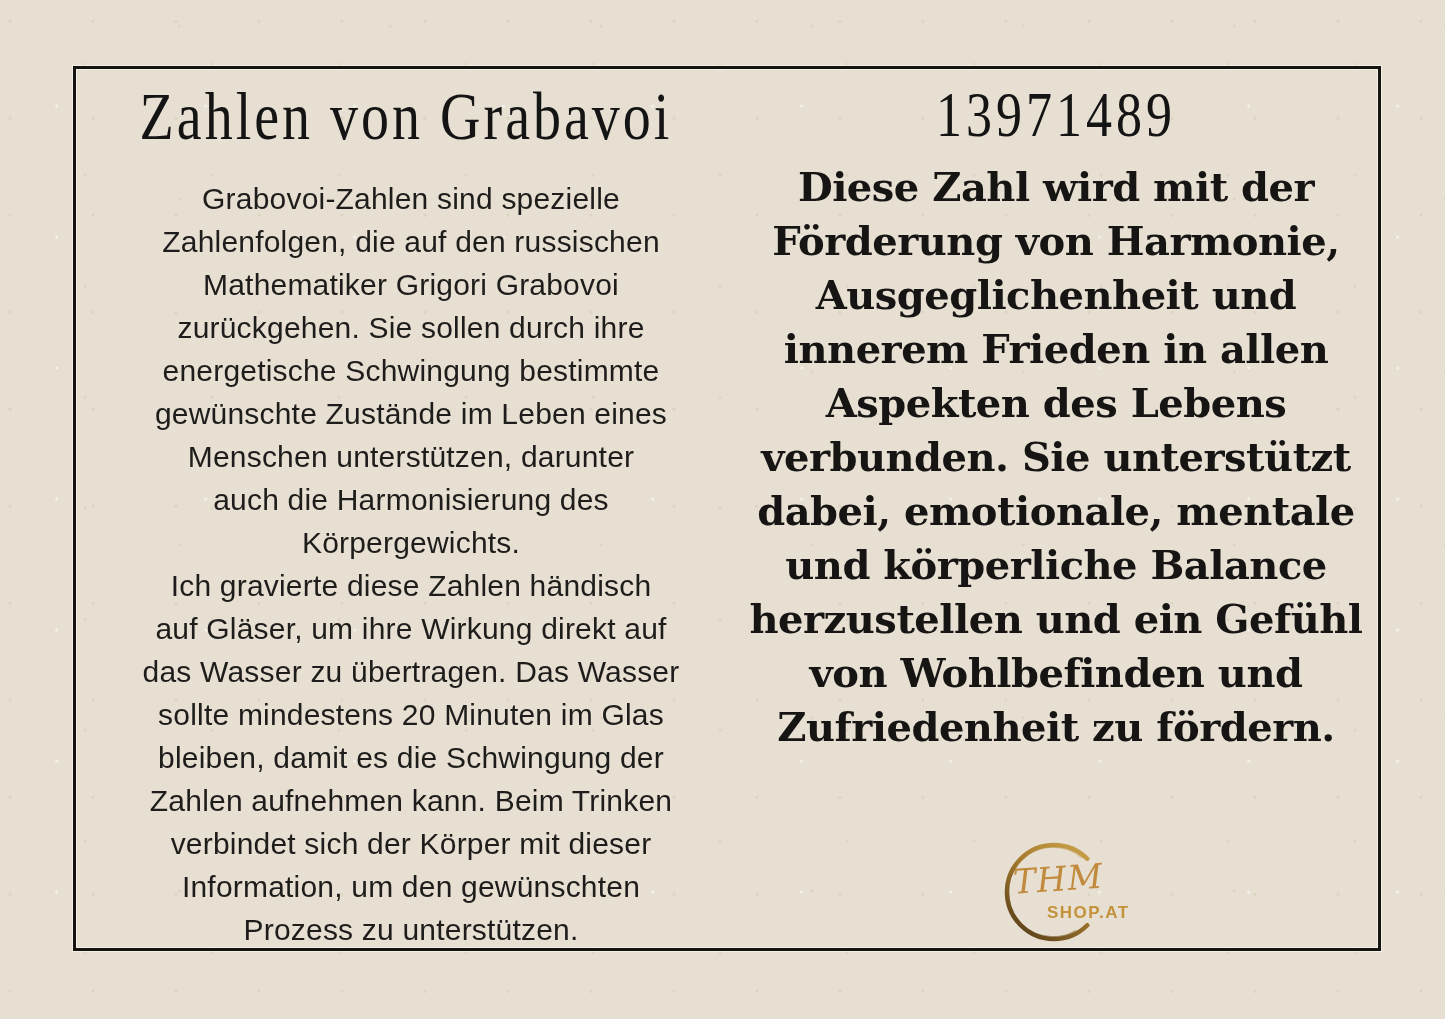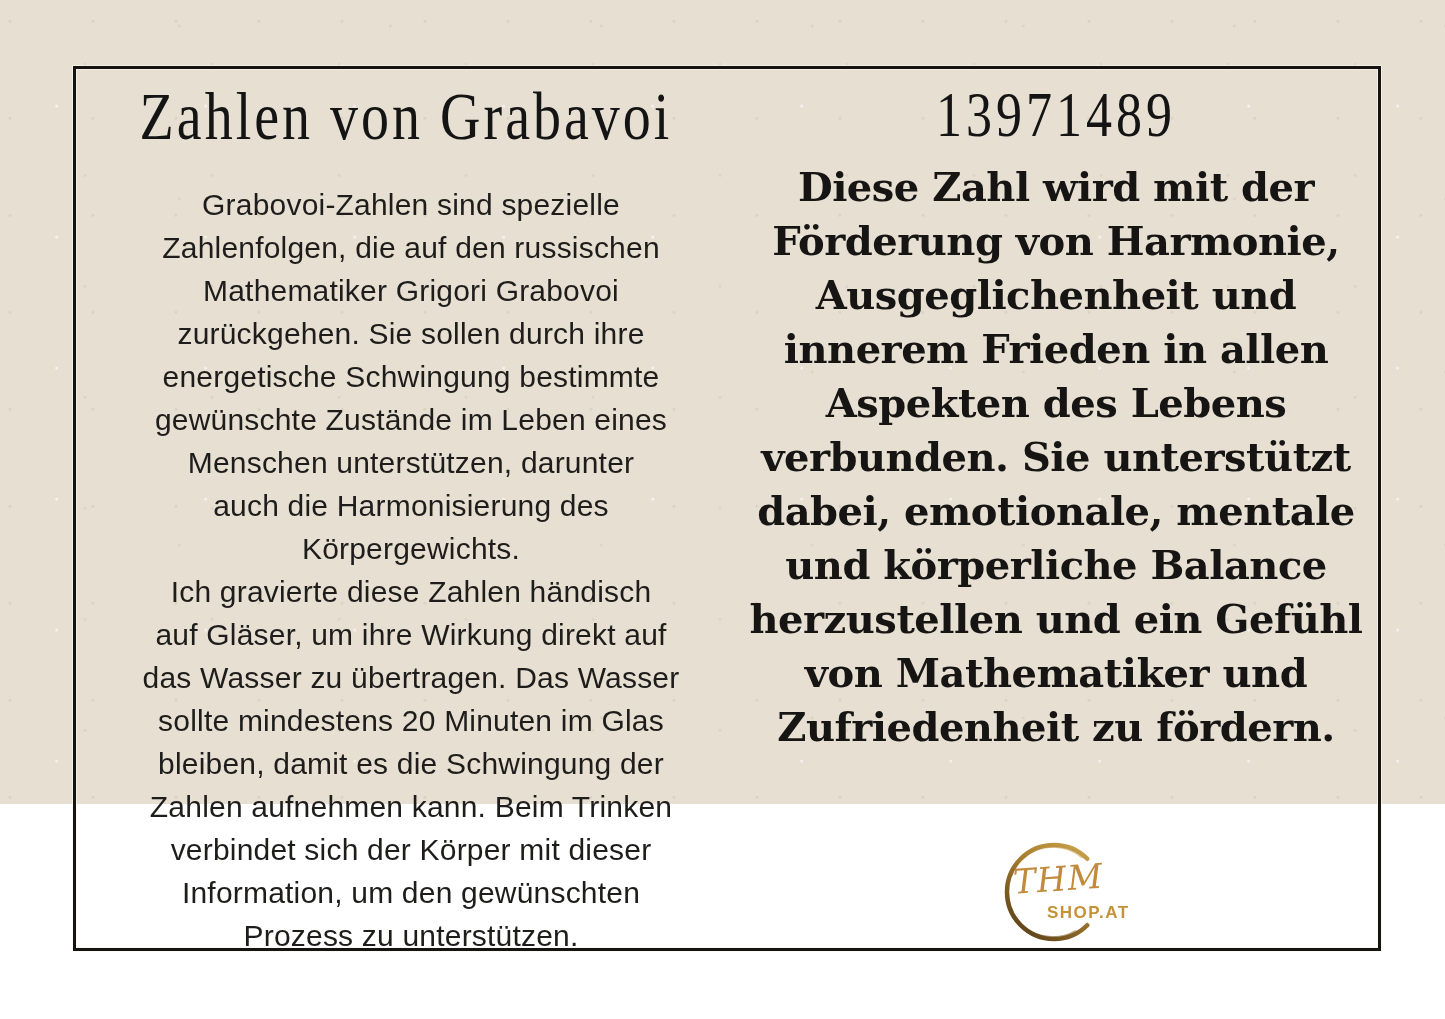--- a/index.html
+++ b/index.html
@@ -5,21 +5,21 @@
   html, body {
     margin: 0;
     padding: 0;
     width: 1445px;
     height: 1019px;
     overflow: hidden;
   }
   .page {
     position: relative;
     width: 1445px;
-    height: 804px;
+    height: 1019px;
     background-color: #e6dfd2;
     background-image:
       radial-gradient(circle at 12% 22%, rgba(166,138,96,0.14) 1px, transparent 2px),
       radial-gradient(circle at 67% 58%, rgba(166,138,96,0.12) 1px, transparent 2px),
       radial-gradient(circle at 38% 81%, rgba(255,255,255,0.55) 1px, transparent 2px),
       radial-gradient(circle at 85% 15%, rgba(150,120,80,0.10) 1px, transparent 2px);
     background-size: 83px 97px, 127px 111px, 149px 131px, 211px 173px;
     font-family: "Liberation Sans", sans-serif;
     color: #1c1c1c;
   }
@@ -53,21 +53,21 @@
   .title-right {
     left: 660px;
     top: 11px;
     width: 640px;
     font-size: 52px;
     letter-spacing: 4px;
   }
   .body-left {
     position: absolute;
     left: 10px;
-    top: 114px;
+    top: 108px;
     width: 650px;
     margin: 0;
     text-align: center;
     white-space: pre-line;
     font-family: "Liberation Sans", sans-serif;
     font-size: 30px;
     line-height: 43px;
     letter-spacing: 0.2px;
     color: #1e1d1b;
   }
@@ -153,21 +153,21 @@
 
     <p class="body-right">Diese Zahl wird mit der
 Förderung von Harmonie,
 Ausgeglichenheit und
 innerem Frieden in allen
 Aspekten des Lebens
 verbunden. Sie unterstützt
 dabei, emotionale, mentale
 und körperliche Balance
 herzustellen und ein Gefühl
-von Mathematiker und
+von Wohlbefinden und
 Zufriedenheit zu fördern.</p>
 
     <div class="logo">
       <svg width="112" height="108" viewBox="0 0 112 108">
         <defs>
           <linearGradient id="goldgrad" x1="0.8" y1="0" x2="0.1" y2="0.9">
             <stop offset="0" stop-color="#c9a04a"></stop>
             <stop offset="0.45" stop-color="#a67c2e"></stop>
             <stop offset="1" stop-color="#5e431a"></stop>
           </linearGradient>

